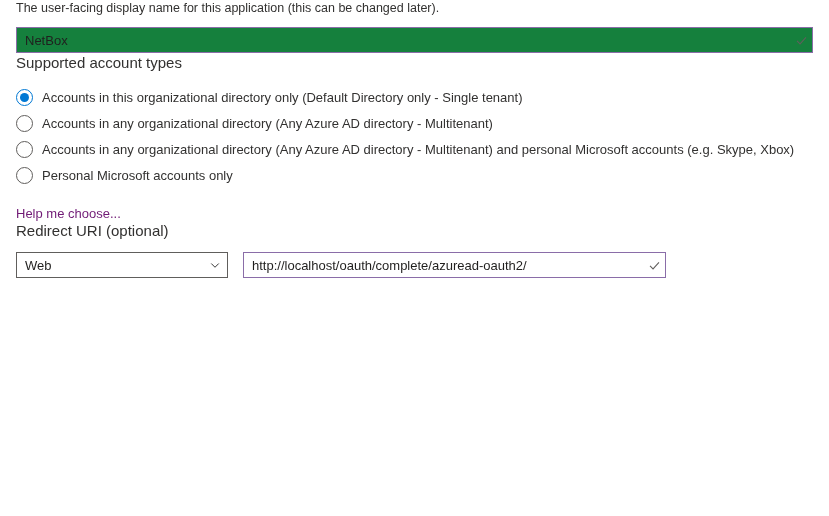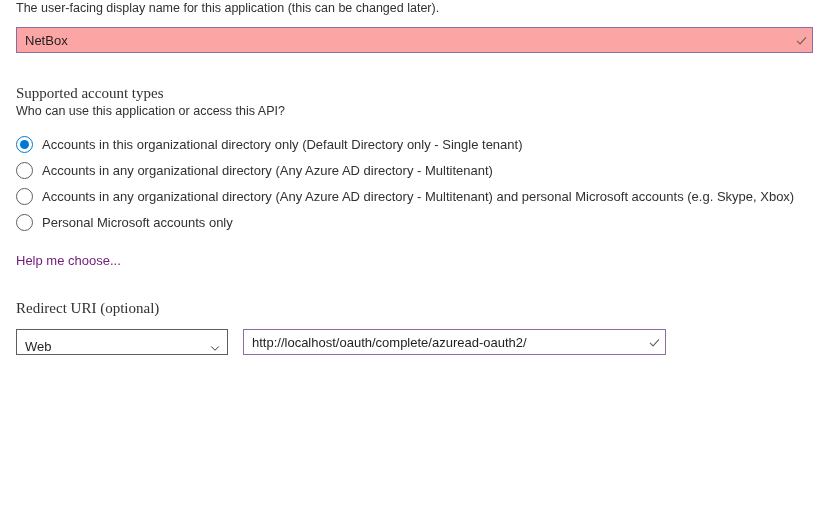--- a/index.html
+++ b/index.html
@@ -40,21 +40,21 @@
     margin-bottom: 0;
     max-width: 800px;
   }
   .text-input-wrap {
     position: relative;
     margin-top: 10px;
     width: 797px;
     height: 26px;
     border: 1px solid #8a6da8;
     box-sizing: border-box;
-    background: #fca5a5;
+    background: #15803d;
     display: flex;
     align-items: center;
   }
   .text-input {
     border: 0;
     outline: none;
     flex: 1;
     font-family: "Liberation Sans", sans-serif;
     font-size: 13px;
     color: #201f1e;
@@ -67,25 +67,23 @@
     height: 100%;
     display: flex;
     align-items: center;
     justify-content: center;
     color: #605e5c;
     flex: 0 0 auto;
   }
   .section-title {
     font-size: 15px;
     color: #323130;
-    margin-top: 30px;
     margin-bottom: 0;
     line-height: 20px;
     font-weight: 400;
-    font-family: Liberation Serif, serif;
   }
   .radio-group {
     margin-top: 12px;
   }
   .radio-row {
     display: flex;
     align-items: center;
     height: 25px;
     margin-bottom: 1px;
   }
@@ -136,21 +134,21 @@
     margin-top: 11px;
   }
   .select-wrap {
     position: relative;
     width: 212px;
     height: 26px;
     border: 1px solid #605e5c;
     box-sizing: border-box;
     background: #ffffff;
     display: flex;
-    align-items: flex-end;
+    align-items: center;
     margin-right: 15px;
   }
   .select-value {
     flex: 1;
     padding: 0 8px;
     font-size: 13px;
     color: #201f1e;
   }
   .chev {
     width: 24px;
@@ -182,21 +180,20 @@
     <input class="text-input" type="text" value="NetBox" style="">
     <span class="check-icon">
       <svg width="13" height="13" viewBox="0 0 16 16" aria-hidden="true">
         <polyline points="2.5,8.5 6.2,12.2 13.5,4.2" fill="none" stroke="#605e5c" stroke-width="1.3"></polyline>
       </svg>
     </span>
   </div>
 
   
   <div class="section-title">Supported account types</div>
-  <div class="help-text">Who can use this application or access this API?</div>
 
   <div class="radio-group">
     <div class="radio-row selected">
       <span class="radio-outer"></span>
       <span class="radio-label">Accounts in this organizational directory only (Default Directory only - Single tenant)</span>
     </div>
     <div class="radio-row">
       <span class="radio-outer"></span>
       <span class="radio-label">Accounts in any organizational directory (Any Azure AD directory - Multitenant)</span>
     </div>

